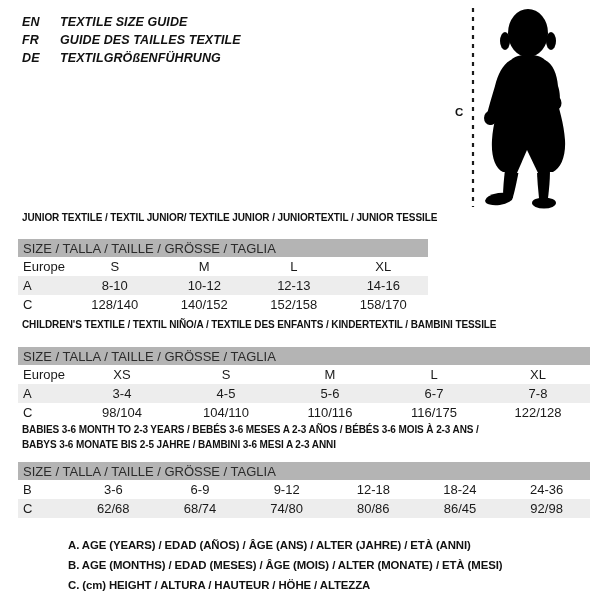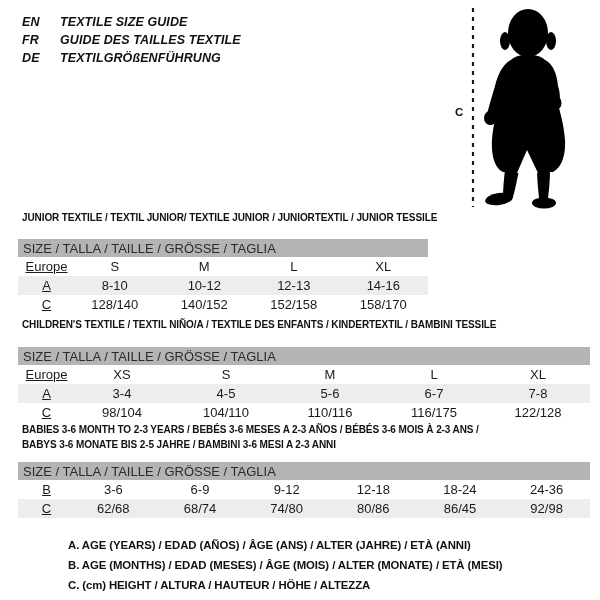--- a/index.html
+++ b/index.html
@@ -24,21 +24,21 @@
   .sec-title.wrap { white-space:normal; width:490px; line-height:15px; }
   .t1 { top:212px; }
   .t2 { top:319px; }
   .t3 { top:422px; }
   
   .size-table { position:absolute; left:18px; border-collapse:collapse; table-layout:fixed; font-size:13px; }
   .tbl1 { top:239px; width:410px; }
   .tbl2 { top:347px; width:572px; }
   .tbl3 { top:462px; width:572px; }
   .size-table td { height:19px; padding:0; text-align:center; color:#1a1a1a; overflow:hidden; }
-  .size-table td.rowlabel { text-align:center; padding-left:5px;text-decoration:underline; }
+  .size-table td.rowlabel { text-align:left; padding-left:5px; }
   .size-table tr.size-bar td {
     background:#b4b4b4; height:18px; text-align:left; padding-left:5px; color:#2b2b2b;
   }
   .size-table tr.alt td { background:#ededed; }
   
   .footnotes { position:absolute; left:22px; top:535px; font-size:11.4px; font-weight:700; line-height:20px; letter-spacing:-0.1px;margin-left:46px; }
 </style>
 </head>
 <body>
 

